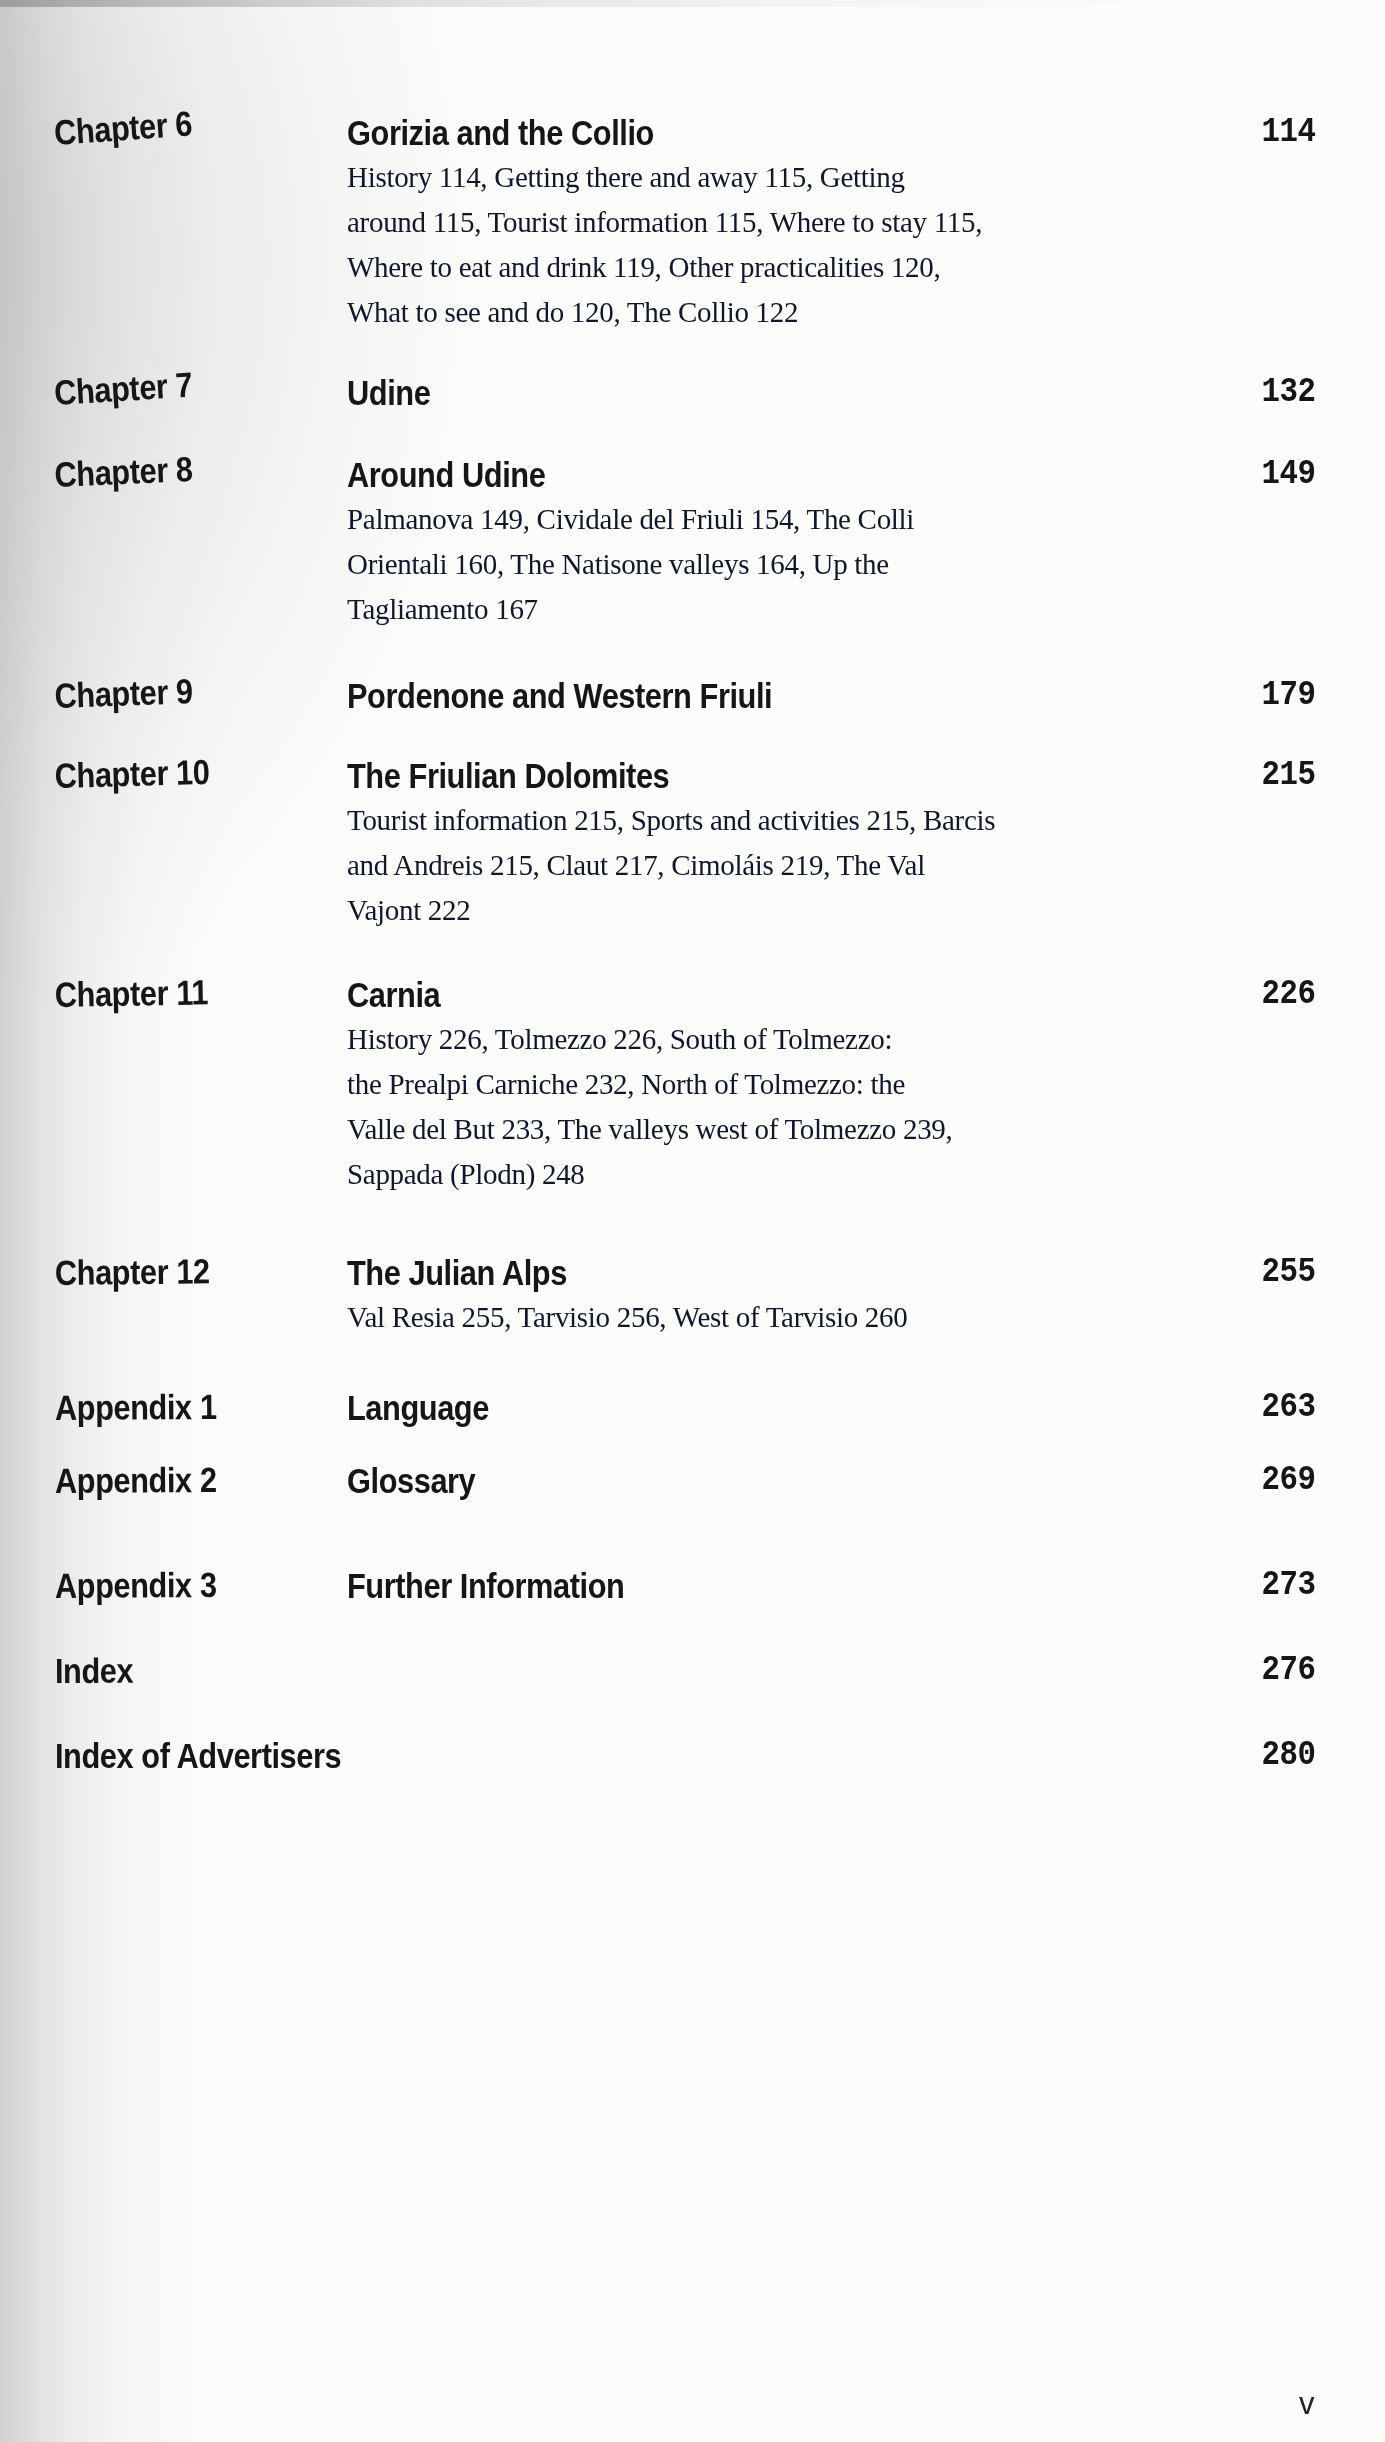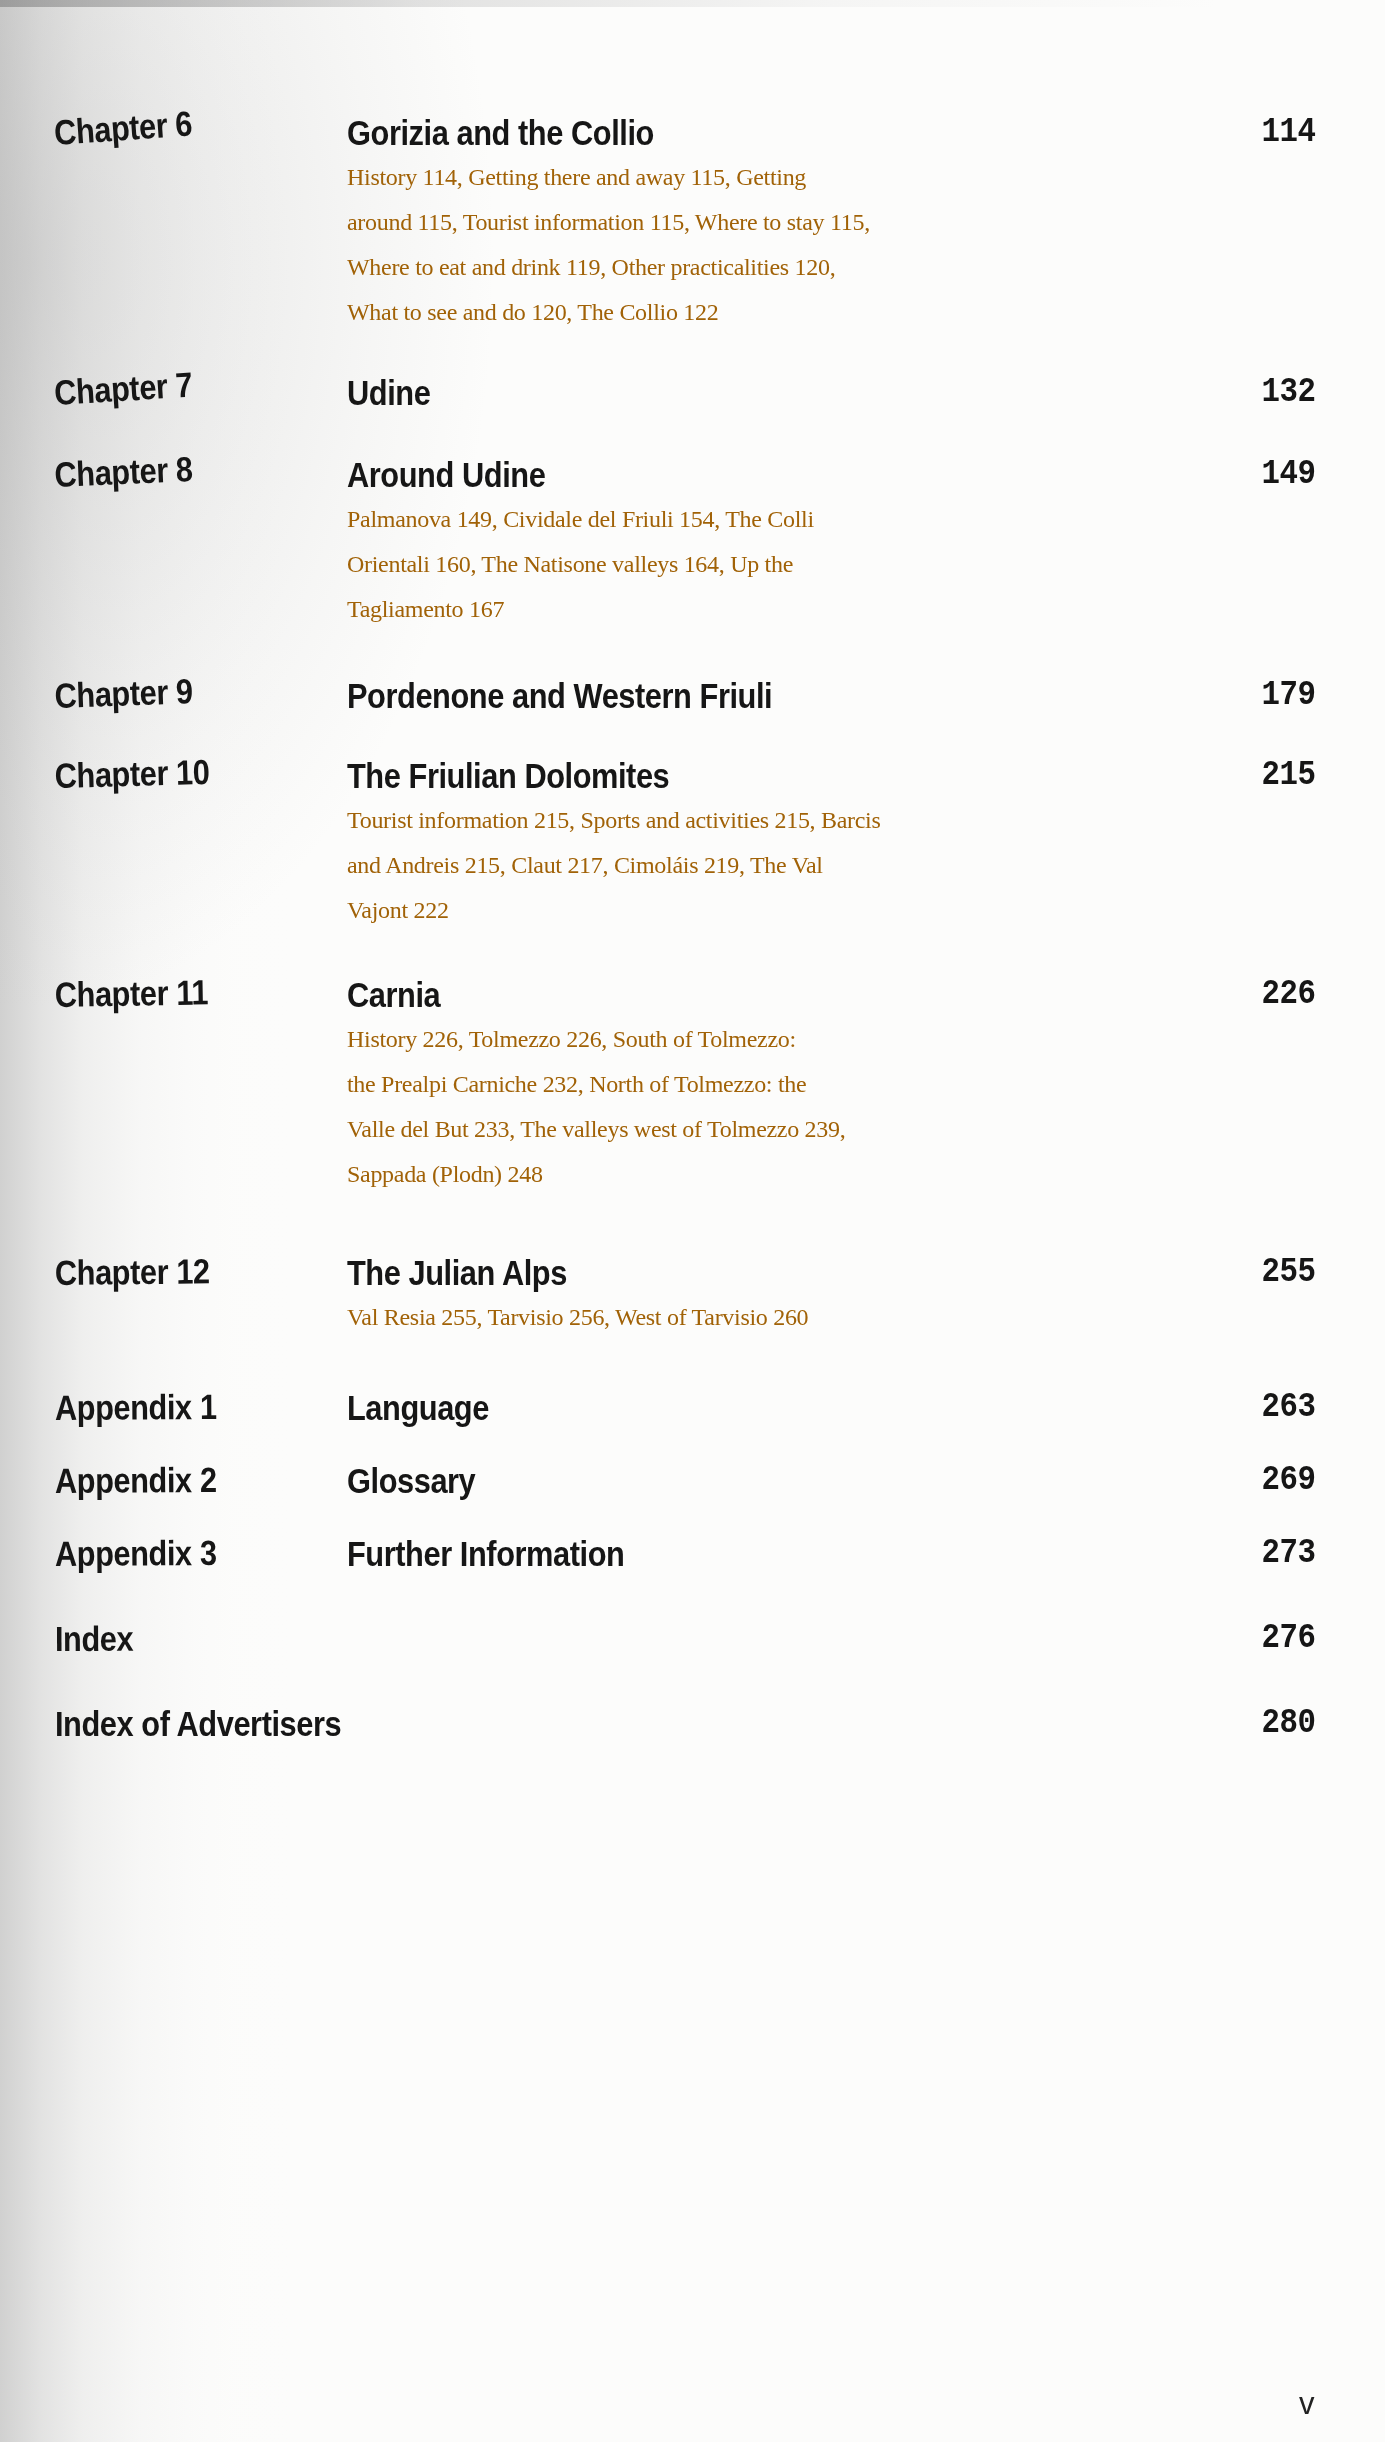--- a/index.html
+++ b/index.html
@@ -59,23 +59,23 @@
   }
   .condense {
     display: inline-block;
     transform: scaleX(0.88);
     transform-origin: 0 78%;
   }
   .cell-page .condense { transform-origin: 100% 78%; }
 
   .cell-desc {
     font-family: "Liberation Serif", serif;
-    font-size: 24px;
+    font-size: 29px;
     letter-spacing: -0.3px;
-    color: #a16207;
+    color: #0f172a;
     white-space: pre;
   }
 
   .folio {
     position: absolute;
     top: 2386px; right: 70px;
     font-size: 31px;
     line-height: 36px;
     color: #222;
     letter-spacing: 0.5px;
@@ -145,21 +145,21 @@
     <div class="cell-page bold-sans"><span class="condense">255</span></div>
     <div class="cell-desc">Val Resia 255, Tarvisio 256, West of Tarvisio 260</div>
   </section>
 
   <section class="entry" style="margin-bottom:28px">
     <div class="cell-label bold-sans"><span class="condense" style="transform:rotate(-0.4deg) scaleX(.88)">Appendix 1</span></div>
     <div class="cell-title bold-sans"><span class="condense">Language</span></div>
     <div class="cell-page bold-sans"><span class="condense">263</span></div>
   </section>
 
-  <section class="entry" style="margin-bottom:28px">
+  <section class="entry" style="margin-bottom:60px">
     <div class="cell-label bold-sans"><span class="condense" style="transform:rotate(-0.4deg) scaleX(.88)">Appendix 2</span></div>
     <div class="cell-title bold-sans"><span class="condense">Glossary</span></div>
     <div class="cell-page bold-sans"><span class="condense">269</span></div>
   </section>
 
   <section class="entry" style="margin-bottom:40px">
     <div class="cell-label bold-sans"><span class="condense" style="transform:rotate(-0.4deg) scaleX(.88)">Appendix 3</span></div>
     <div class="cell-title bold-sans"><span class="condense">Further Information</span></div>
     <div class="cell-page bold-sans"><span class="condense">273</span></div>
   </section>

